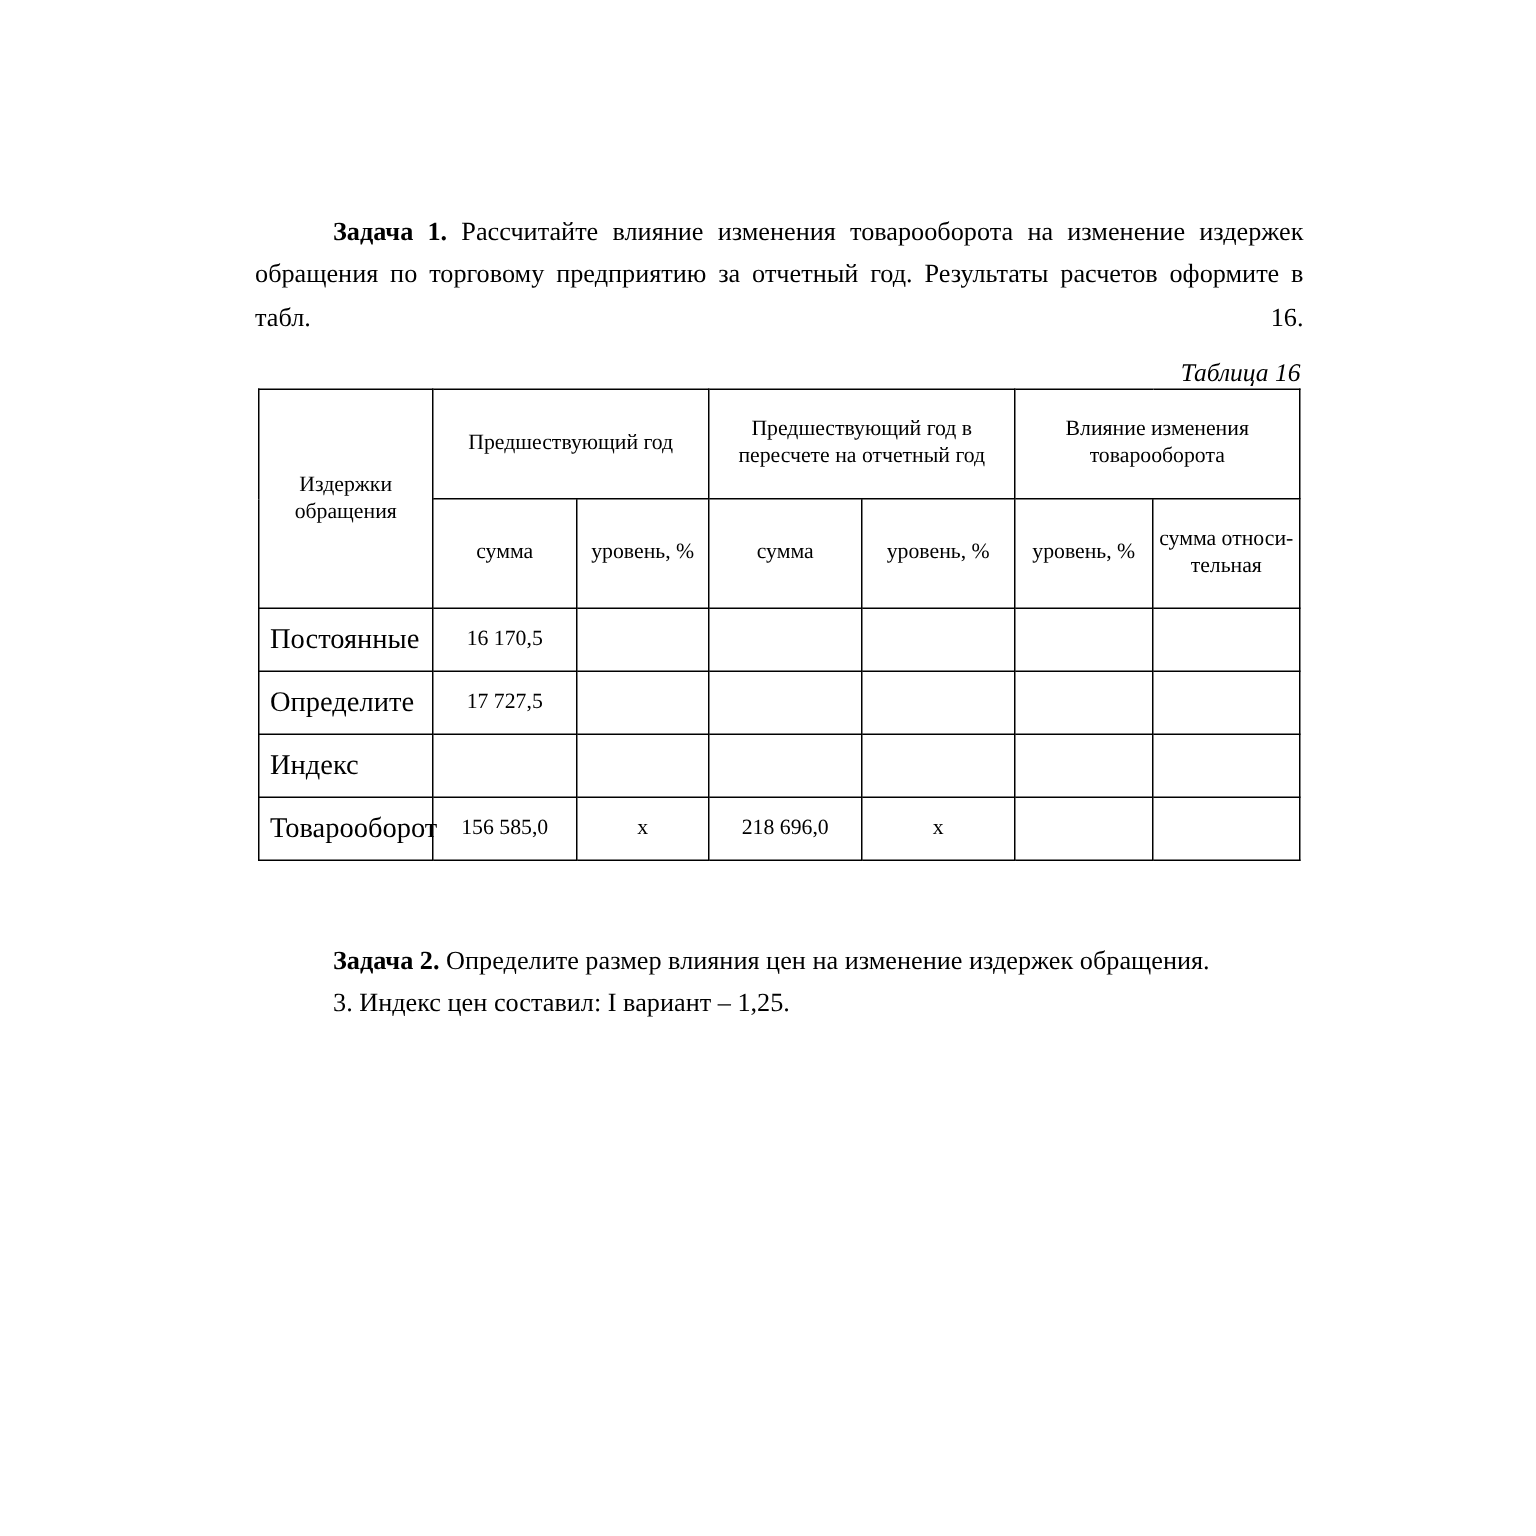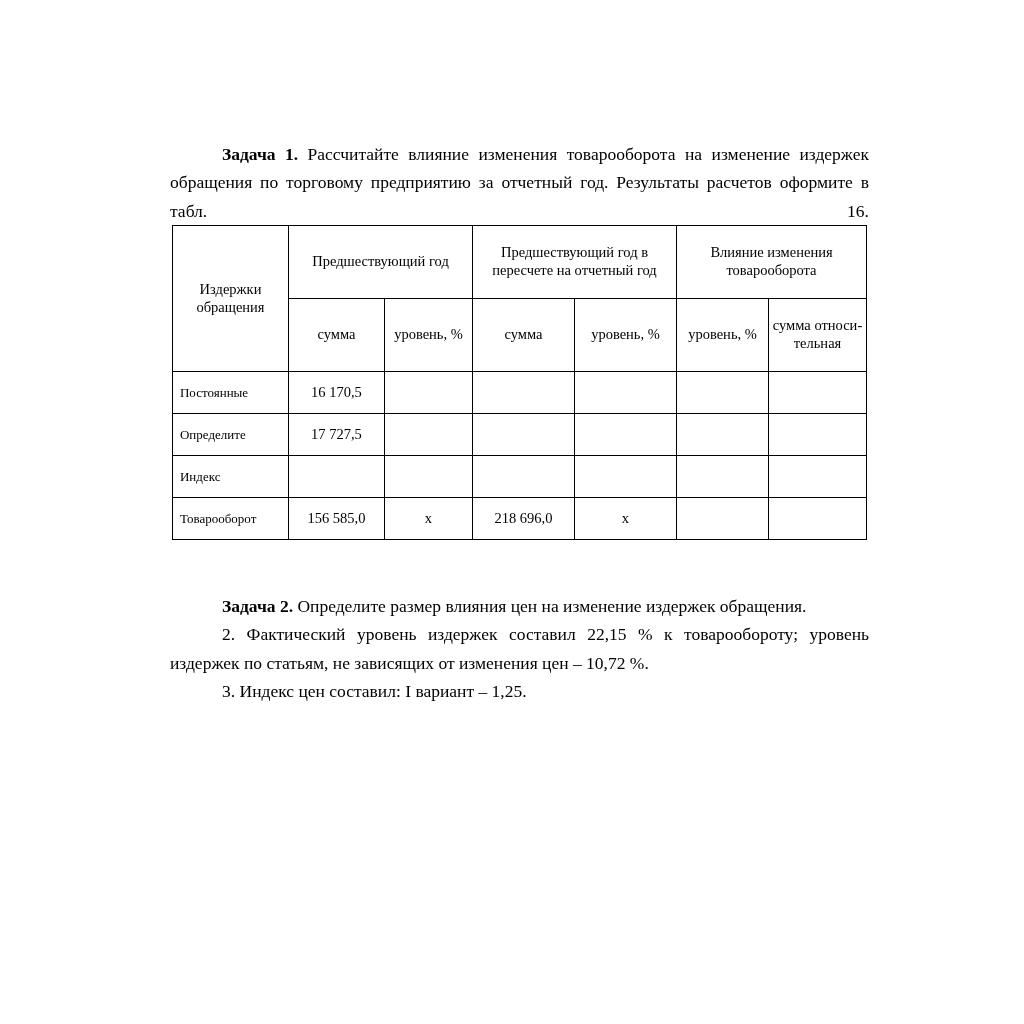--- a/index.html
+++ b/index.html
@@ -71,21 +71,21 @@
   }
   table.t16 th.head-tall {
     height: 66px;
   }
   table.t16 th.head-sub {
     height: 66px;
   }
   table.t16 td.row-label {
     text-align: left;
     padding-left: 7px;
-    font-size: 13px;
+    font-size: 19px;
   }
   table.t16 tr.data-row td {
     height: 35px;
   }
   .stub {
     font-size: 14.5px;
     line-height: 1.3;
   }
   .tasks {
     margin-top: 52px;
@@ -103,20 +103,21 @@
     margin: 0;
   }
 </style>
 </head>
 <body>
 
 <div class="page">
 
   <p class="para"><span class="indent"></span><span class="bold">Задача 1.</span> <span>Рассчитайте влияние изменения товарооборота на изменение издержек обращения по торговому предприятию за отчетный год. Результаты расчетов оформите в табл. 16.</span></p>
 
+  <div class="table-number">Таблица 16</div>
 
 
   <table class="t16">
     <colgroup>
       <col style="width:116px">
       <col style="width:96px">
       <col style="width:88px">
       <col style="width:102px">
       <col style="width:102px">
       <col style="width:92px">
@@ -173,17 +174,16 @@
         <td>218 696,0</td>
         <td>х</td>
         <td></td>
         <td></td>
       </tr>
     </tbody>
   </table>
 
   <div class="tasks">
     <p class="para last-left"><span class="indent"></span><span class="bold">Задача 2.</span> <span>Определите размер влияния цен на изменение издержек обращения.</span></p>
-    <p class="justify-block"><span class="indent"></span><span>2. Фактический уровень издержек составил 22,15 % к товарообороту; уровень издержек по статьям, не зависящих от изменения цен – 10,72 %.</span></p>
     <p class="list-line"><span class="indent"></span><span>3. Индекс цен составил: I вариант – 1,25.</span></p>
   </div>
 
 </div>
 
 </body></html>

